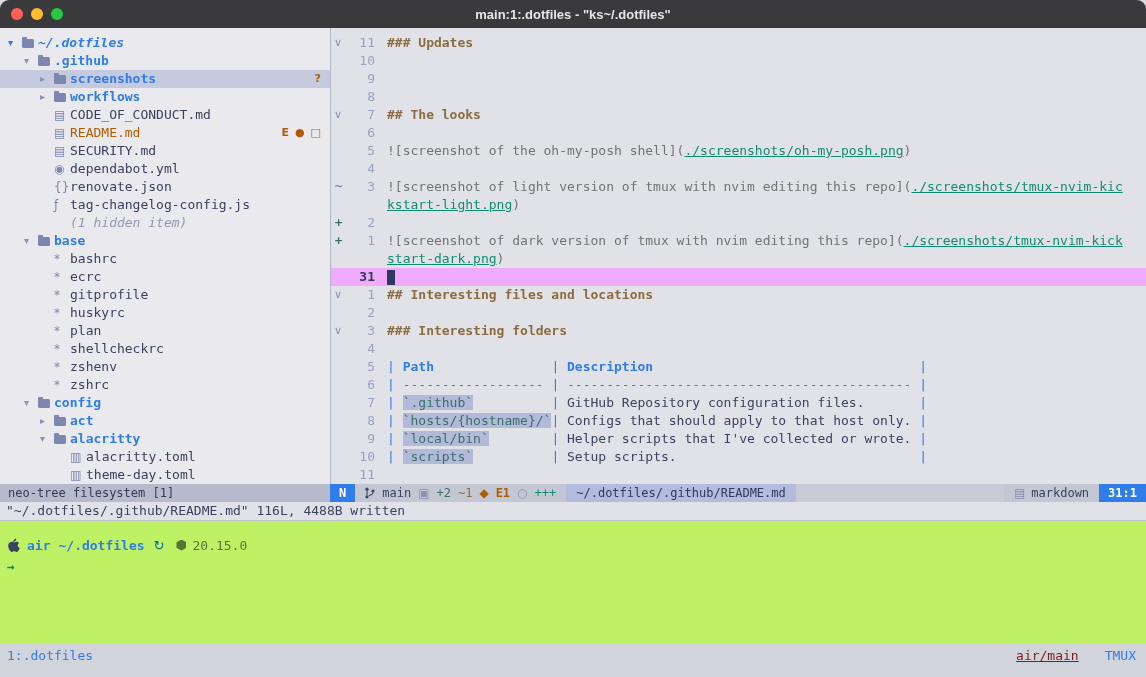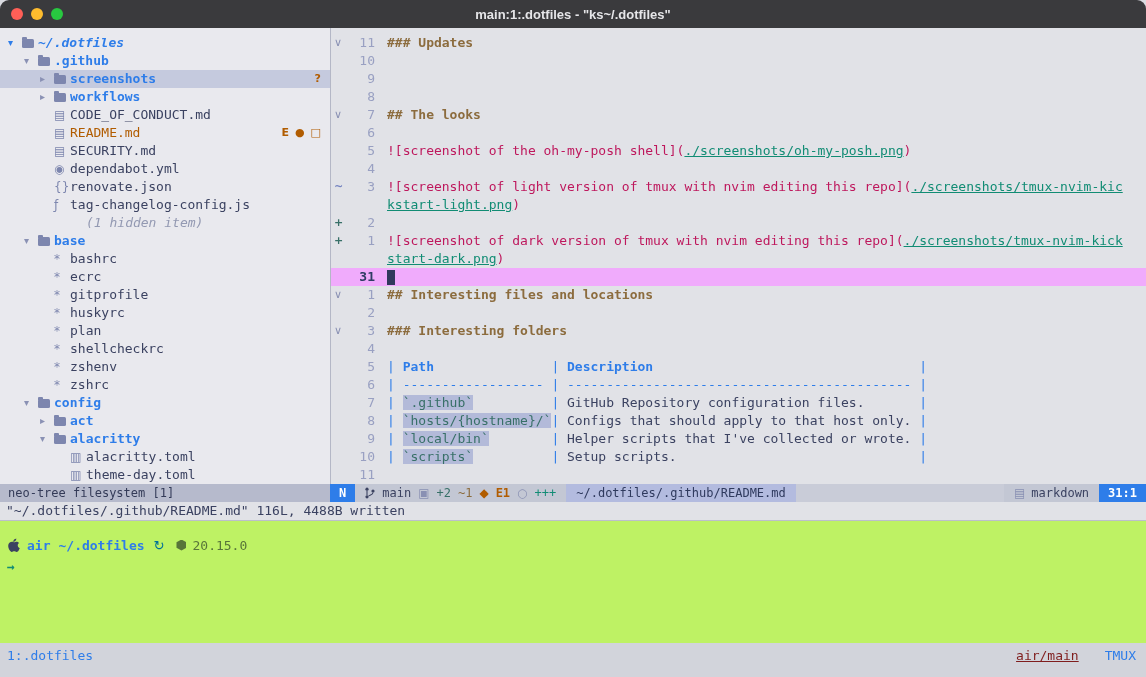--- a/index.html
+++ b/index.html
@@ -59,21 +59,21 @@
   .eline.curline { background:#f0abfc; }
   .esign { width:16px; padding-left:3px; flex:none; color:#8990b3;
            font-size:11px; font-family:"DejaVu Sans", sans-serif; }
   .esign.s-add    { color:#387068; font-weight:bold; }
   .esign.s-change { color:#7483c0; font-weight:bold; }
   .enum { width:28px; text-align:right; color:#99a0c2; flex:none; }
   .curline .enum { color:#2e3c64; font-weight:bold; }
   .etext { padding-left:12px; }
   .seg-h    { color:#8c6c3e; font-weight:bold; }
   .seg-code { color:#387068; background:#b3bad9; }
-  .seg-alt  { color:#be185d; }
+  .seg-alt  { color:#737373; }
   .seg-lk   { color:#118c74; text-decoration:underline; }
   .seg-tp   { color:#2e7de9; }
   .seg-th   { color:#2e7de9; font-weight:bold; }
   .seg-td   { color:#3b4261;margin-top:19px; }
   .seg-dash { color:#2e7de9; }
   .seg-cursor { display:inline-block; width:8px; height:15px;
                 background:#30395c; vertical-align:middle; }
 
   
   .sl-row { height:18px; display:flex; font-size:12px; }
@@ -142,21 +142,21 @@
           <div class="trow t-root" style="padding-left: 8px;"><span class="arrow">▾</span><span class="fold-ic"></span><span class="tlabel t-root">~/.dotfiles</span></div>
           <div class="trow t-folder" style="padding-left: 24px;"><span class="arrow">▾</span><span class="fold-ic"></span><span class="tlabel t-folder">.github</span></div>
           <div class="trow sel t-folder" style="padding-left: 40px;"><span class="arrow">▸</span><span class="fold-ic"></span><span class="tlabel t-folder">screenshots</span><span class="badges"><span class="bdg b-untracked">?</span></span></div>
           <div class="trow t-folder" style="padding-left: 40px;"><span class="arrow">▸</span><span class="fold-ic"></span><span class="tlabel t-folder">workflows</span></div>
           <div class="trow t-file" style="padding-left: 40px;"><span class="arrow"> </span><span class="ficon glyph">▤</span><span class="tlabel t-file">CODE_OF_CONDUCT.md</span></div>
           <div class="trow t-modified" style="padding-left: 40px;"><span class="arrow"> </span><span class="ficon glyph">▤</span><span class="tlabel t-modified">README.md</span><span class="badges"><span class="bdg b-warn">E</span><span class="bdg b-warn">●</span><span class="bdg b-warn">□</span></span></div>
           <div class="trow t-file" style="padding-left: 40px;"><span class="arrow"> </span><span class="ficon glyph">▤</span><span class="tlabel t-file">SECURITY.md</span></div>
           <div class="trow t-file" style="padding-left: 40px;"><span class="arrow"> </span><span class="ficon glyph">◉</span><span class="tlabel t-file">dependabot.yml</span></div>
           <div class="trow t-file" style="padding-left: 40px;"><span class="arrow"> </span><span class="ficon glyph">{}</span><span class="tlabel t-file">renovate.json</span></div>
           <div class="trow t-file" style="padding-left: 40px;"><span class="arrow"> </span><span class="ficon glyph">ƒ</span><span class="tlabel t-file">tag-changelog-config.js</span></div>
-          <div class="trow t-hidden" style="padding-left: 56px;"><span class="arrow"> </span><span class="ficon none"></span><span class="tlabel t-hidden">(1 hidden item)</span></div>
+          <div class="trow t-hidden" style="padding-left: 40px;"><span class="arrow"> </span><span class="ficon none"></span><span class="tlabel t-hidden">(1 hidden item)</span></div>
           <div class="trow t-folder" style="padding-left: 24px;"><span class="arrow">▾</span><span class="fold-ic"></span><span class="tlabel t-folder">base</span></div>
           <div class="trow t-file" style="padding-left: 40px;"><span class="arrow"> </span><span class="ficon glyph">*</span><span class="tlabel t-file">bashrc</span></div>
           <div class="trow t-file" style="padding-left: 40px;"><span class="arrow"> </span><span class="ficon glyph">*</span><span class="tlabel t-file">ecrc</span></div>
           <div class="trow t-file" style="padding-left: 40px;"><span class="arrow"> </span><span class="ficon glyph">*</span><span class="tlabel t-file">gitprofile</span></div>
           <div class="trow t-file" style="padding-left: 40px;"><span class="arrow"> </span><span class="ficon glyph">*</span><span class="tlabel t-file">huskyrc</span></div>
           <div class="trow t-file" style="padding-left: 40px;"><span class="arrow"> </span><span class="ficon glyph">*</span><span class="tlabel t-file">plan</span></div>
           <div class="trow t-file" style="padding-left: 40px;"><span class="arrow"> </span><span class="ficon glyph">*</span><span class="tlabel t-file">shellcheckrc</span></div>
           <div class="trow t-file" style="padding-left: 40px;"><span class="arrow"> </span><span class="ficon glyph">*</span><span class="tlabel t-file">zshenv</span></div>
           <div class="trow t-file" style="padding-left: 40px;"><span class="arrow"> </span><span class="ficon glyph">*</span><span class="tlabel t-file">zshrc</span></div>
           <div class="trow t-folder" style="padding-left: 24px;"><span class="arrow">▾</span><span class="fold-ic"></span><span class="tlabel t-folder">config</span></div>

